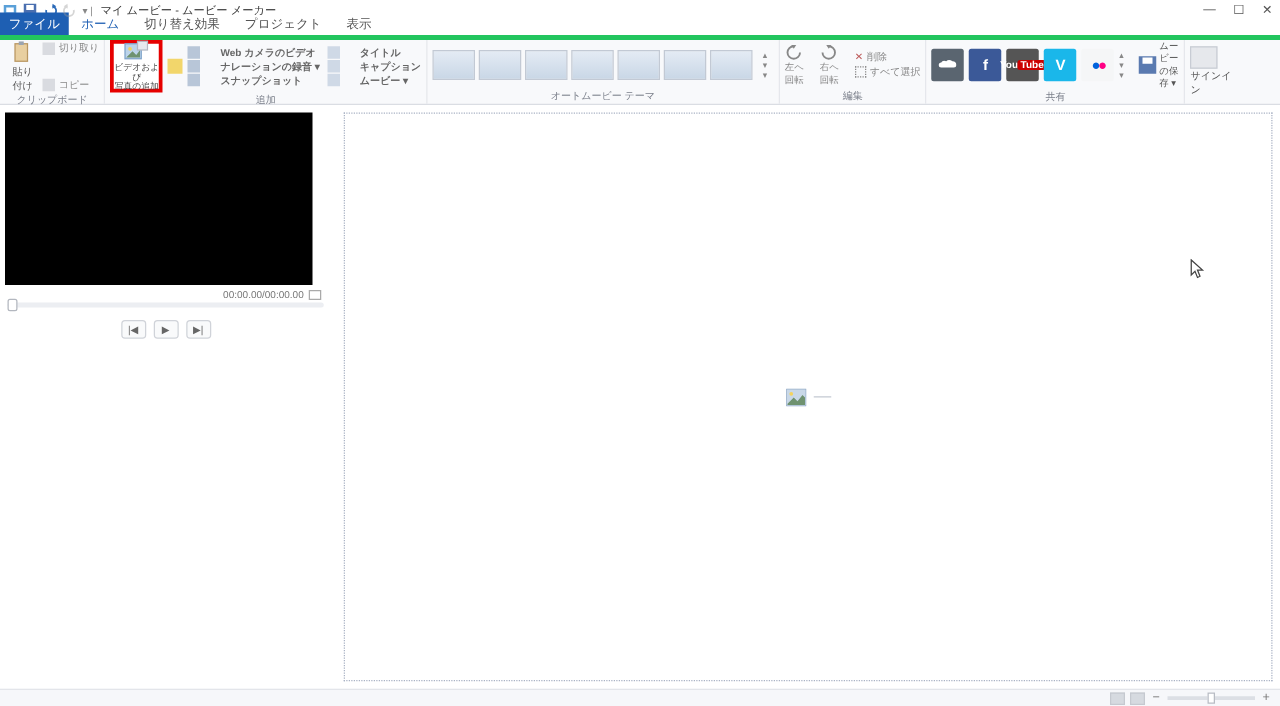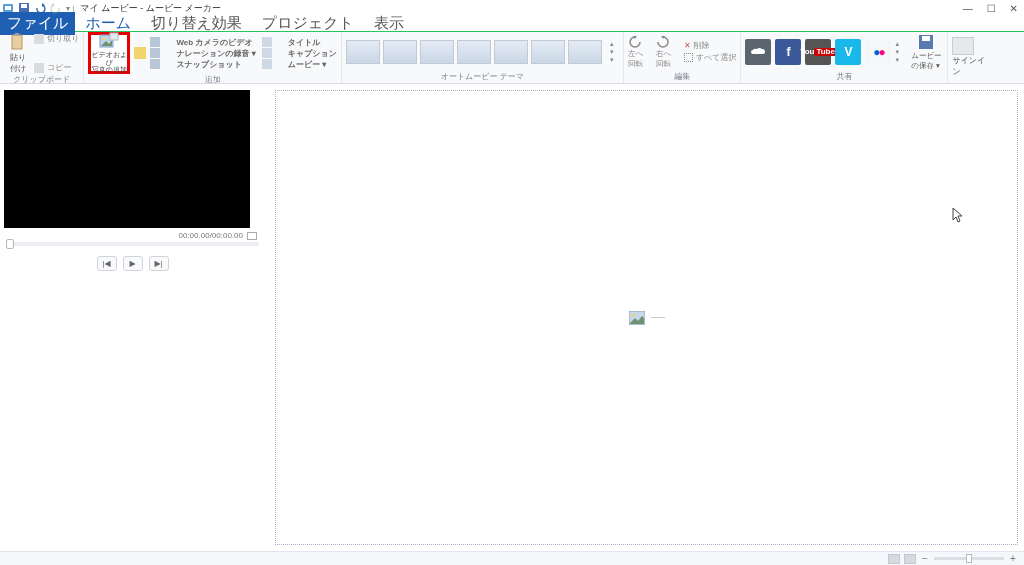--- a/index.html
+++ b/index.html
@@ -12,22 +12,22 @@
   }
   .titlebar .qat { display: flex; align-items: center; gap: 4px; }
   .qat .ico { width: 12px; height: 12px; display: inline-flex; align-items: center; justify-content: center; }
   .titlebar .title { margin-left: 6px; }
   .titlebar .spacer { flex: 1; }
   .win-btns { display: flex; gap: 14px; padding-right: 6px; }
   .win-btns span { font-size: 10px; color: #555; cursor: pointer; }
 
   
   .tabs {
-    height: 16px; display: flex; align-items: center;
-    font-size: 15px; color: #555; border-bottom: 1px solid #22c55e;
+    height: 16px; display: flex; align-items: flex-end;
+    font-size: 10px; color: #555; border-bottom: 4px solid #22c55e;
     background: #fff;
   }
   .tab { padding: 2px 10px 2px 10px; cursor: pointer; }
   .tab.file { background: #1e5fb3; color: #fff; padding: 2px 7px; }
   .tab.active { color: #1e5fb3; }
 
   
   .ribbon {
     height: 52px; background: #f8f9fb; border-bottom: 1px solid #dadde3;
     display: flex; align-items: stretch;
@@ -79,21 +79,21 @@
 
   
   .share-btns { display: flex; gap: 4px; align-items: center; }
   .share-btn { width: 26px; height: 26px; border-radius: 2px; display: flex; align-items: center; justify-content: center; color: #fff; font-size: 12px; font-weight: bold; cursor: pointer; }
   .sb-onedrive { background: #5a6570; }
   .sb-fb { background: #3b5998; }
   .sb-yt { background: #555; font-size: 8px; line-height: 1; text-align: center; }
   .sb-vimeo { background: #1ab7ea; }
   .sb-flickr { background: #f5f6f7; color: #333; letter-spacing: -2px; }
 
-  .save-btn { display: flex; flex-direction: column; align-items: center; font-size: 7.5px; color: #555; width: 34px; cursor: pointer; }
+  .save-btn { display: flex; flex-direction: row; align-items: center; font-size: 7.5px; color: #555; width: 34px; cursor: pointer; }
   .save-btn .si { width: 18px; height: 18px; }
   .signin-btn { display: flex; flex-direction: column; font-size: 8px; color: #555; width: 34px; cursor: pointer; }
   .signin-btn .si2 { width: 22px; height: 18px; background: #e6e8ec; border: 1px solid #c8ccd4; }
 
   
   .content { display: flex; height: calc(565px - 16px - 16px - 52px - 14px); }
 
   .left-pane { width: 265px; padding: 6px 4px 0 4px; display: flex; flex-direction: column; }
   .preview { width: 246px; height: 138px; background: #000; }
   .timecode { font-size: 8px; color: #777; text-align: right; padding: 3px 4px 0 0; display: flex; justify-content: flex-end; align-items: center; gap: 4px; }

